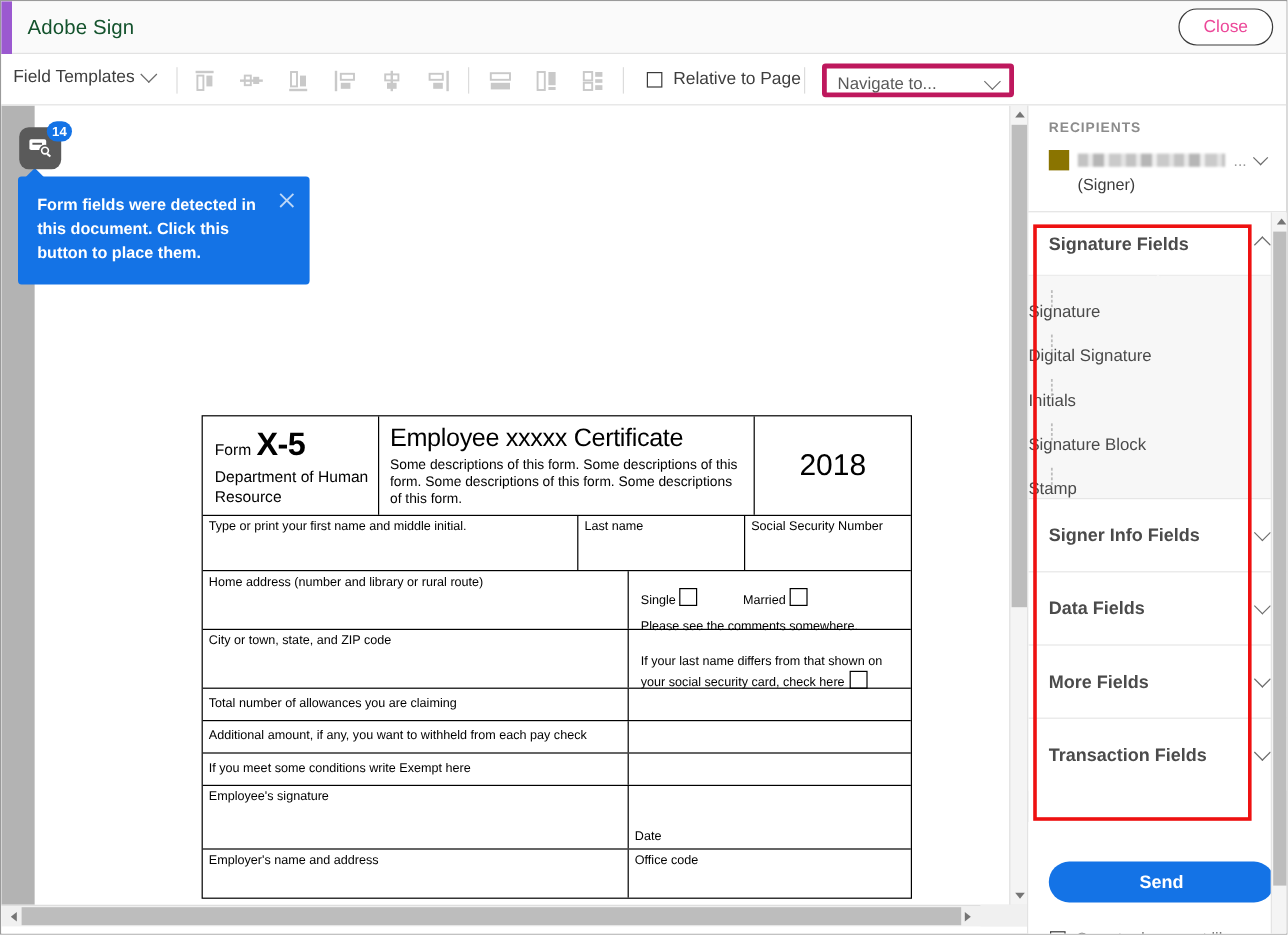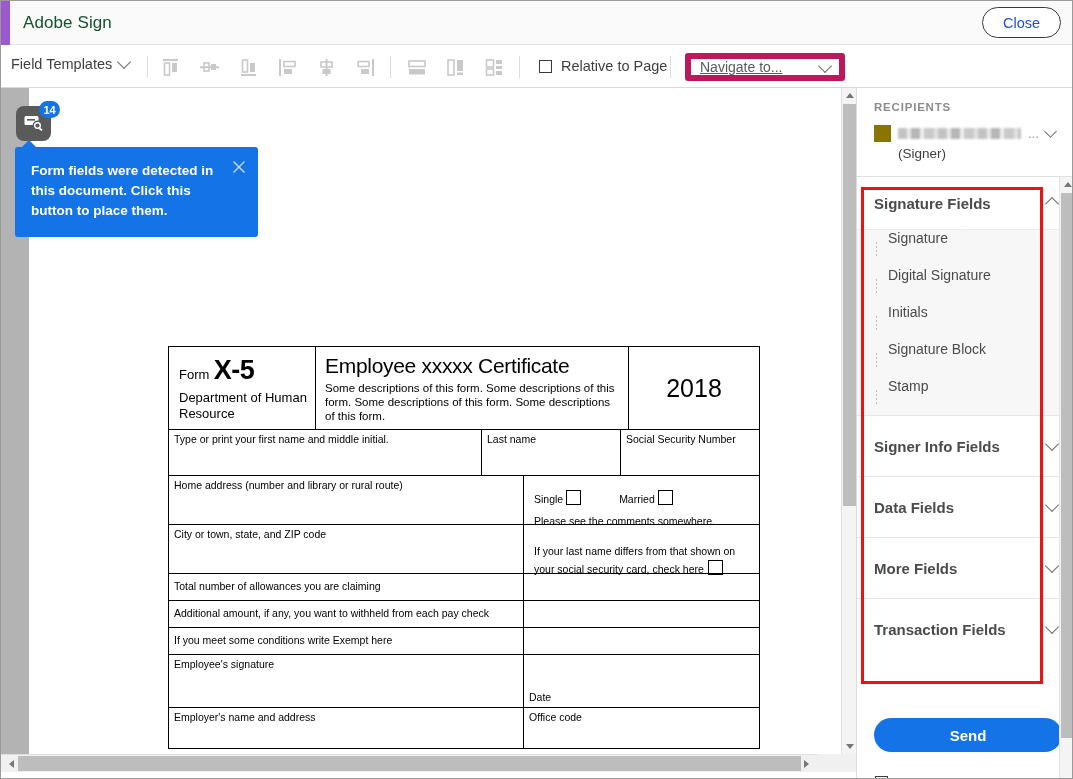--- a/index.html
+++ b/index.html
@@ -30,21 +30,21 @@
   }
   .app-title {
     position: absolute; left: 22px; top: 12px;
     font-size: 17px; color: #14532d; font-weight: 400;
     letter-spacing: .1px;
   }
   .close-btn {
     position: absolute; right: 13px; top: 6px;
     width: 79px; height: 31px;
     border: 1.5px solid #3a3a3a; border-radius: 16px;
-    background: #fff; color: #1d4ed8;
+    background: #fff; color: #ec4899;
     font-size: 14.5px; font-family: "Liberation Sans", sans-serif;
     cursor: pointer; padding: 0;
   }
 
   
   .toolbar {
     position: absolute; left: 0; top: 44px; width: 1073px; height: 43px;
     background: #fff; border-bottom: 1px solid #d9d9d9;
     box-sizing: border-box;
   }
@@ -72,24 +72,24 @@
     display: flex; align-items: center; gap: 9px;
     font-size: 14.5px; color: #3e3e3e; cursor: pointer;
   }
   .cbox {
     width: 13px; height: 13px; border: 1.6px solid #3a3a3a; background: #fff;
     display: inline-block; box-sizing: border-box;
   }
   .navsel {
     position: absolute; left: 684px; top: 52px;
     width: 160px; height: 28px;
-    border: 6px solid #be185d; border-radius: 3px; background: #fff;
+    border: 4px solid #be185d; border-radius: 3px; background: #fff;
     display: flex; align-items: flex-end; justify-content: space-between;
     padding: 0 9px; box-sizing: border-box;
-    font-size: 14px; color: #5a5a5a; cursor: pointer; text-decoration: underline;
+    font-size: 14px; color: #5a5a5a; cursor: pointer;
   }
 
   
   .viewer {
     position: absolute; left: 0; top: 87px; width: 855px; height: 692px;
     background: #fff; overflow: hidden;
   }
   .left-gutter {
     position: absolute; left: 0; top: 0; width: 28px; height: 666px;
     background: #b3b3b3;
@@ -242,22 +242,22 @@
     background: #fff; cursor: pointer;
   }
   .sect-head.bordered { border-top: 1px solid #e6e6e6; }
   .sect-body { background: #f7f7f7; border-top: 1px solid #ececec; position: relative; }
   .sect-caret {
     position: absolute; left: 99px; top: -1px; width: 0; height: 0;
     border-left: 9px solid transparent; border-right: 9px solid transparent;
     border-bottom: 8px solid #f7f7f7;
   }
   .field-item {
-    position: relative; height: 37px; display: flex; align-items: flex-start;
-    padding-left: 31px; font-size: 14px; color: #4a4a4a; cursor: pointer;
+    position: relative; height: 37px; display: flex; align-items: flex-end;
+    font-size: 14px; color: #4a4a4a; cursor: pointer;
   }
   .drag-dots {
     position: absolute; left: 18px; top: 11px; width: 3px; height: 15px;
     background-image: radial-gradient(#bcbcbc 40%, transparent 42%);
     background-size: 3px 4px; background-repeat: repeat-y;
   }
   .rpscroll {
     position: absolute; left: 202px; top: 89px; width: 15px; height: 690px;
     background: #f4f4f4; border-left: 1px solid #e4e4e4; box-sizing: border-box;
   }

